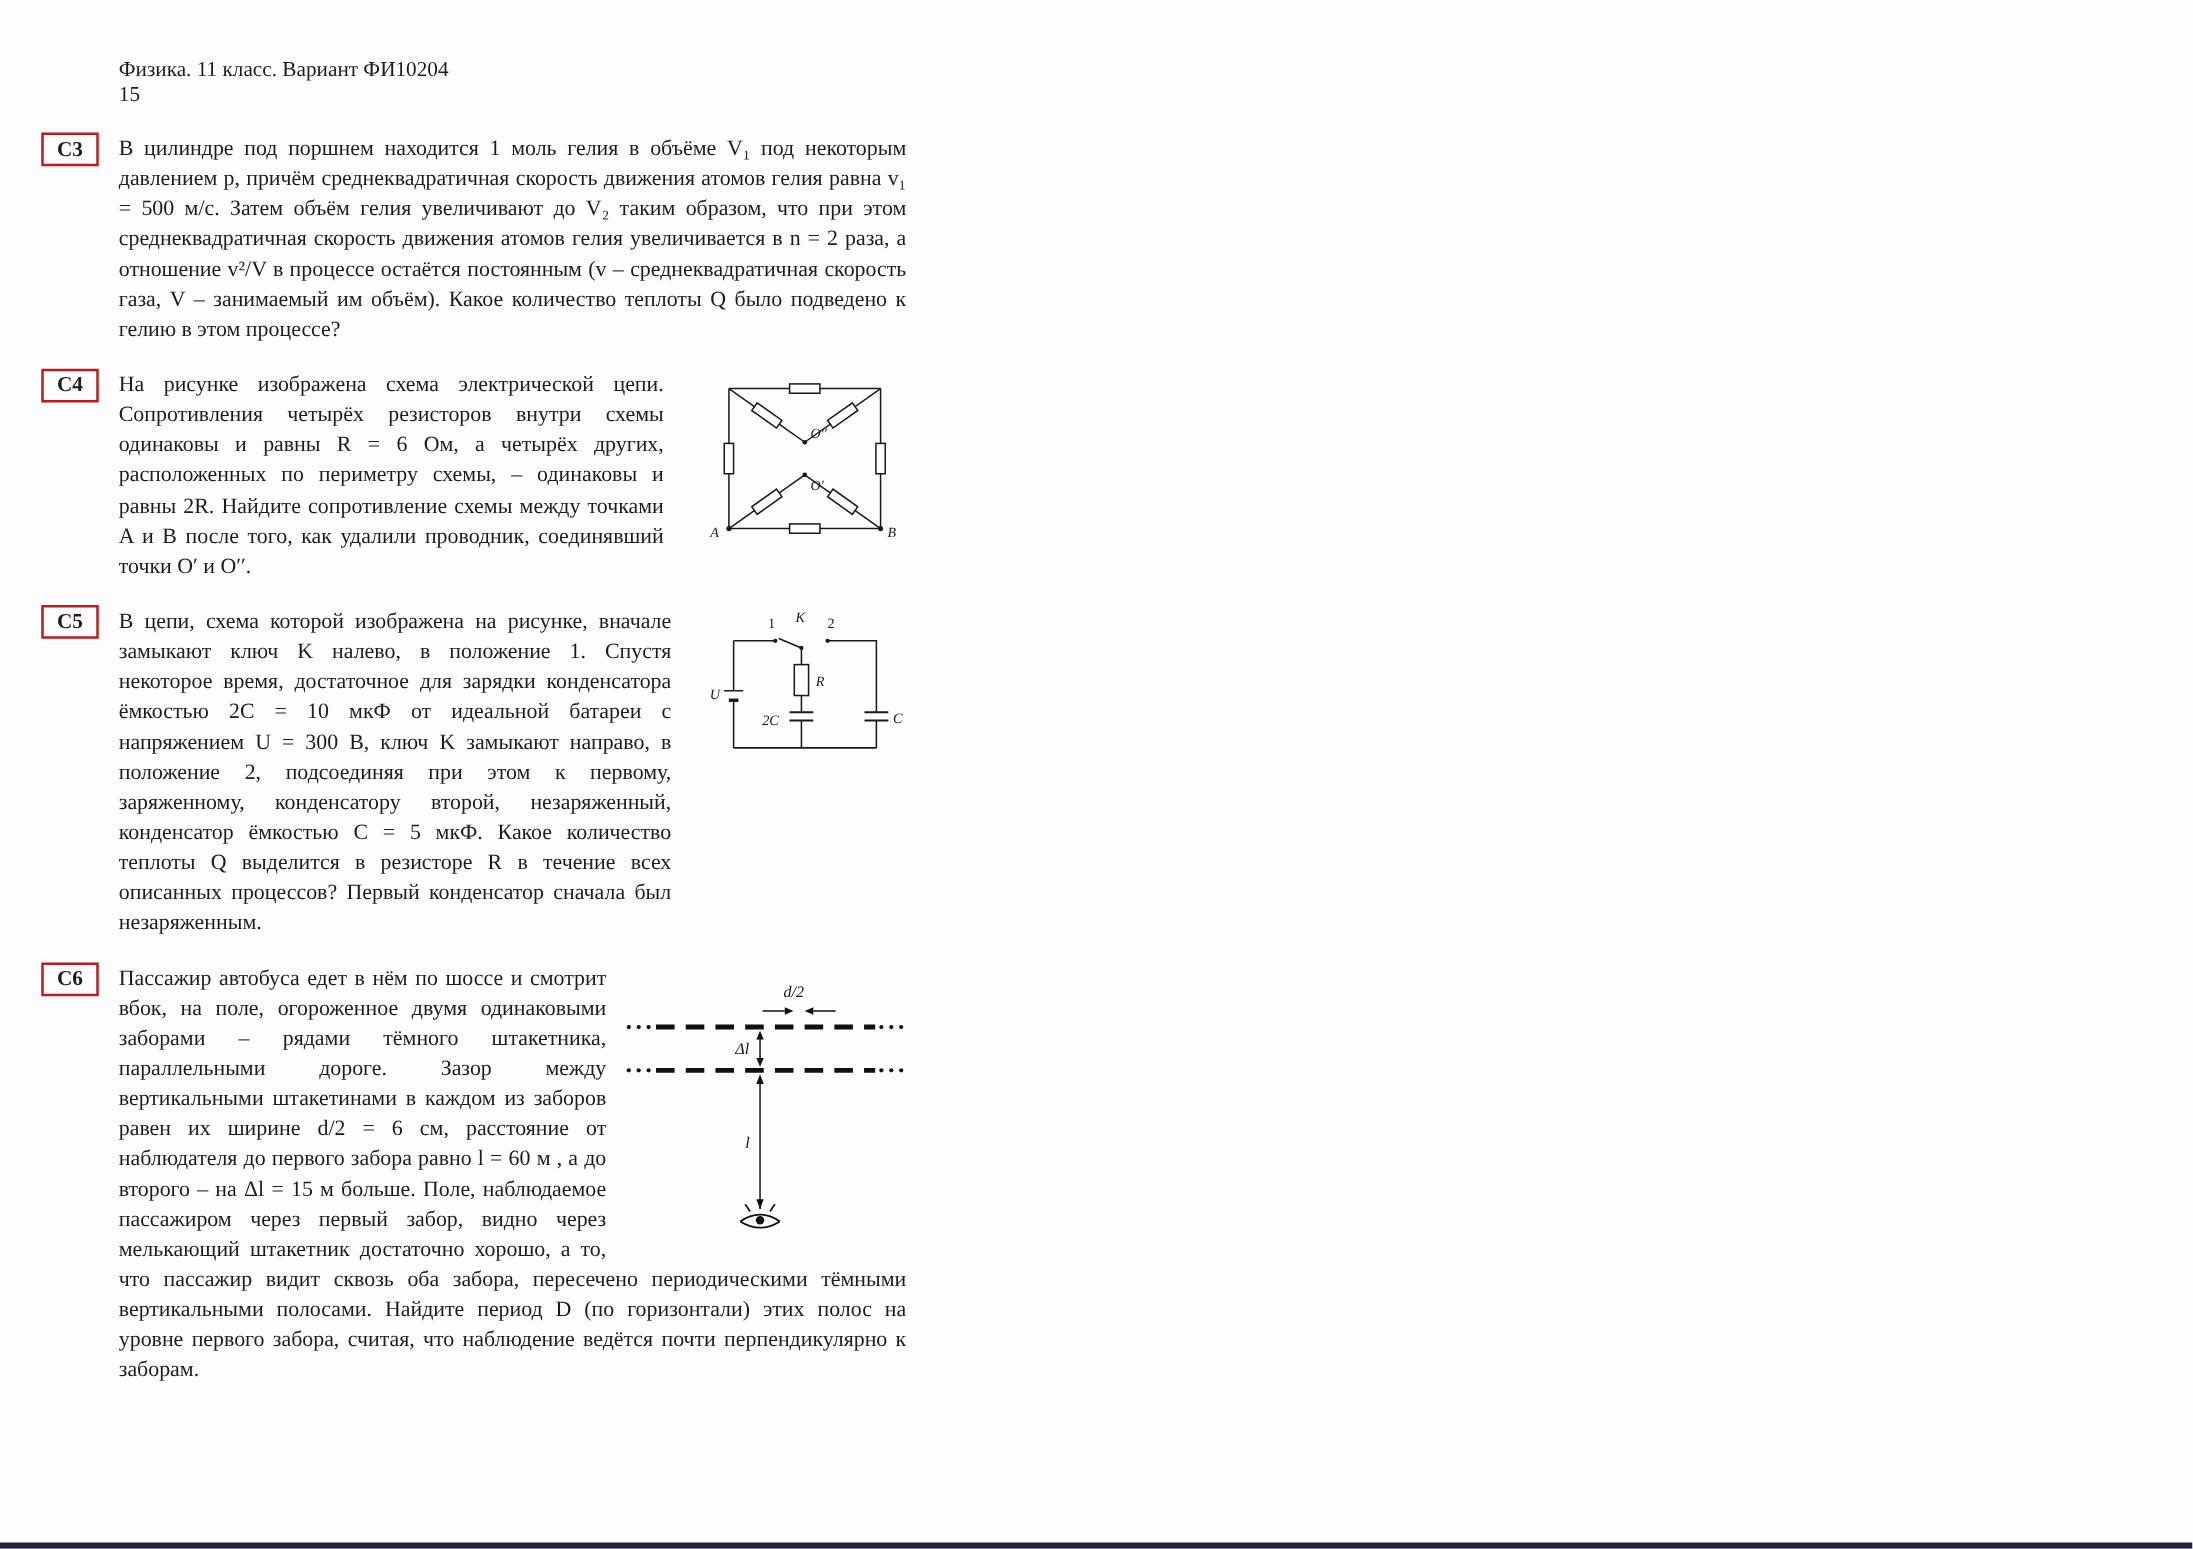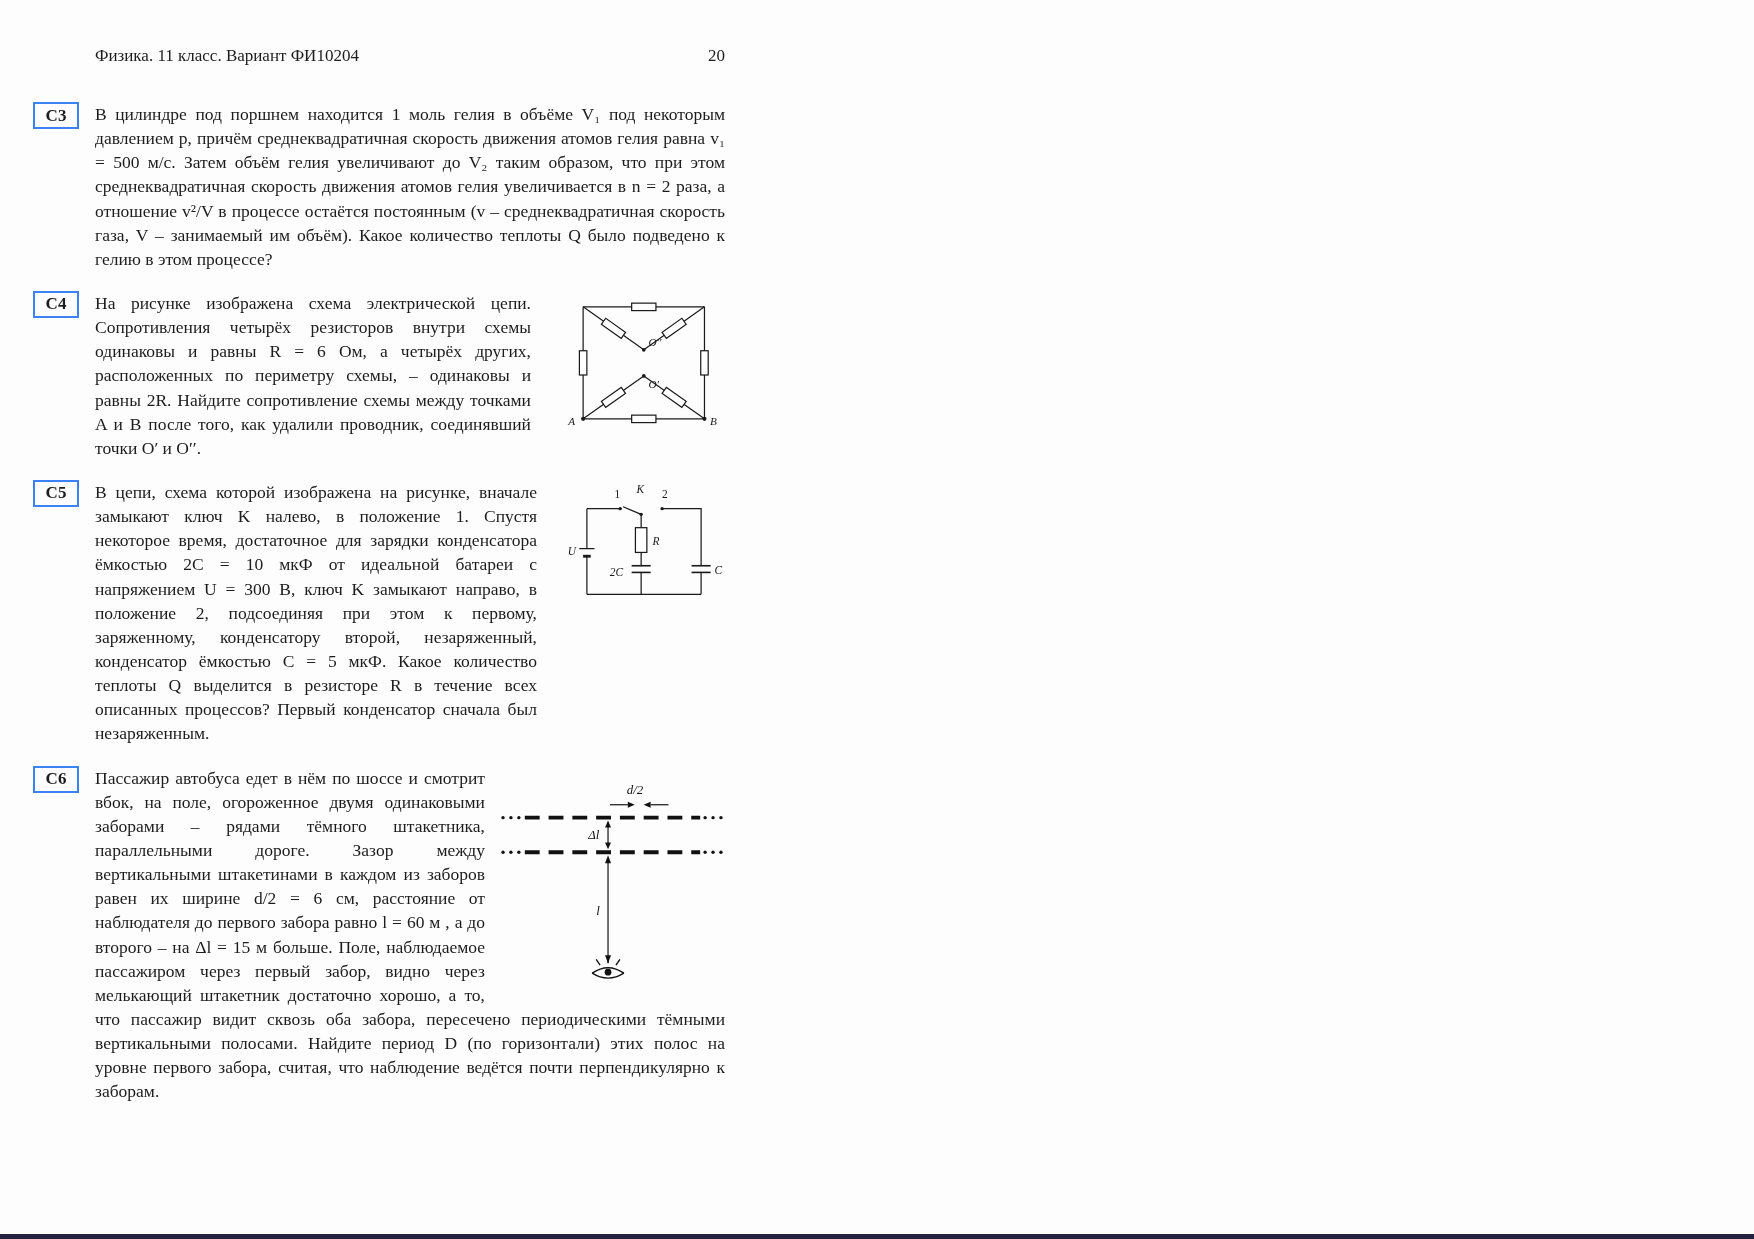--- a/index.html
+++ b/index.html
@@ -10,29 +10,30 @@
     font-family:"Liberation Serif", serif;
     position:relative;
     overflow:hidden;
   }
   .page { width:770px; padding:46px 0 0 33px; }
 
   .doc-header {
     margin-left:62px;
     width:630px;
     display:flex;
-    justify-content:space-between;
+    justify-content:center;
     font-size:17px;
-    margin-bottom:36px;
+    margin-bottom:20px;
+    flex-direction:column;
   }
 
   .problem { display:flex; align-items:flex-start; margin-bottom:20px; }
   .plabel {
     width:46px; min-width:46px; height:27px;
-    border:2px solid #3b82f6;
+    border:2px solid #b91c1c;
     font-weight:bold; font-size:17px;
     display:flex; align-items:center; justify-content:center;
     margin-right:16px;
     background:#fdfdfd;
   }
   .pbody {
     width:630px;
     font-size:17.5px;
     line-height:1.38;
     text-align:justify;
@@ -50,21 +51,21 @@
     background:#23233f;
   }
 </style>
 </head>
 <body>
 
 <div class="page">
 
   <div class="doc-header">
     <span>Физика. 11 класс. Вариант ФИ10204</span>
-    <span>20</span>
+    <span>15</span>
   </div>
 
   <section class="problem">
     <div class="plabel">C3</div>
     <div class="pbody">
       <p>В цилиндре под поршнем находится 1 моль гелия в объёме V₁ под некоторым давлением p, причём среднеквадратичная скорость движения атомов гелия равна v₁ = 500 м/с. Затем объём гелия увеличивают до V₂ таким образом, что при этом среднеквадратичная скорость движения атомов гелия увеличивается в n = 2 раза, а отношение v²/V в процессе остаётся постоянным (v – среднеквадратичная скорость газа, V – занимаемый им объём). Какое количество теплоты Q было подведено к гелию в этом процессе?</p>
     </div>
   </section>
 
   <section class="problem">

